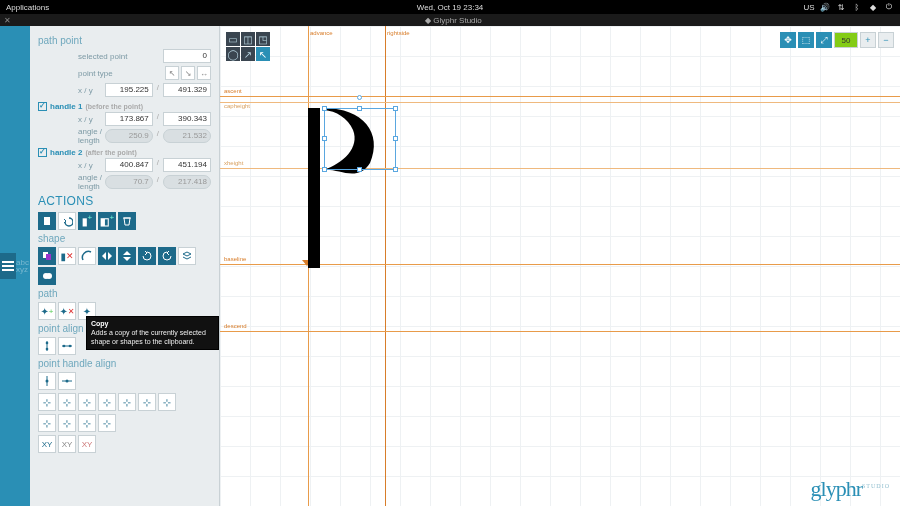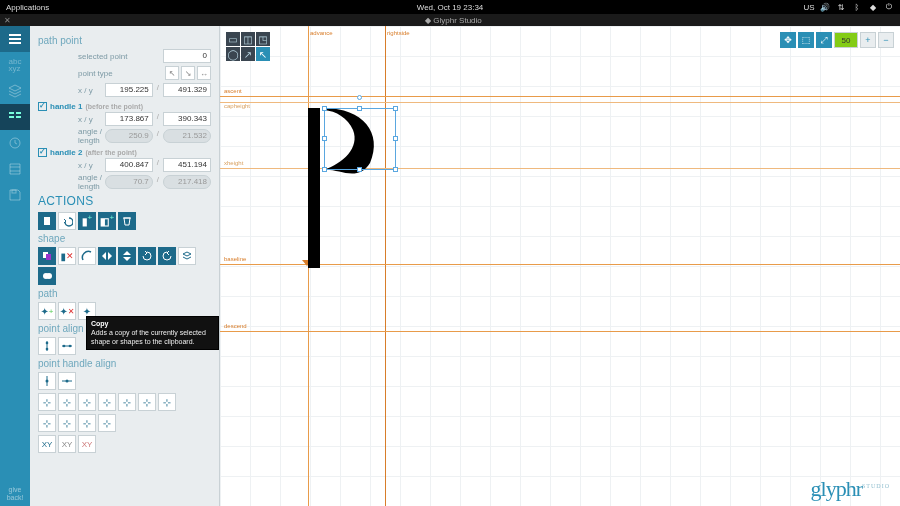--- a/index.html
+++ b/index.html
@@ -12,21 +12,21 @@
 .osbar .ico { width: 10px; height: 10px; display: inline-flex; align-items: center; justify-content: center; }
 
 
 .tabbar { background: #1a1a1a; height: 12px; display: flex; align-items: center; color: #aaa; font-size: 8px; padding: 0 4px; }
 .tabbar .tab { margin-left: auto; margin-right: auto; }
 
 
 .main { display: flex; height: 480px; }
 
 
-.rail { width: 30px; background: #2a8fb5; display: flex; flex-direction: column; align-items: center; }
+.rail { width: 30px; background: #2a8fb5; display: flex; flex-direction: row; align-items: center; }
 .rail .ritem { width: 30px; height: 26px; display: flex; align-items: center; justify-content: center; color: rgba(255,255,255,.35); cursor: pointer; }
 .rail .ritem.active { background: #1d6a8a; color: #fff; }
 .rail .ritem svg { width: 16px; height: 16px; }
 .rail .spacer { flex: 1; }
 .rail .give { font-size: 7px; color: rgba(255,255,255,.5); text-align: center; line-height: 8px; padding: 4px 0; }
 
 
 .panel { width: 190px; background: #e9edef; padding: 6px 8px; overflow: hidden; color: #4a90a8; position: relative; border-right: 1px solid #c9d1d5; }
 .panel h3 { font-size: 10px; font-weight: 400; color: #6fa8bd; margin: 3px 0 2px; }
 .panel .sectitle { font-size: 12px; color: #2a8fb5; font-weight: 400; margin: 4px 0 4px; letter-spacing:.3px; }

